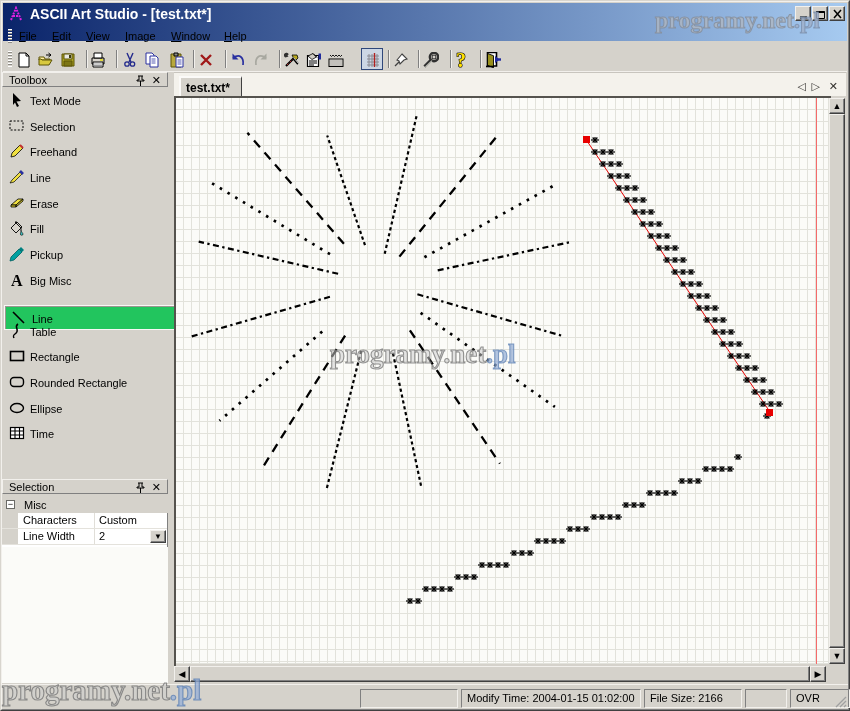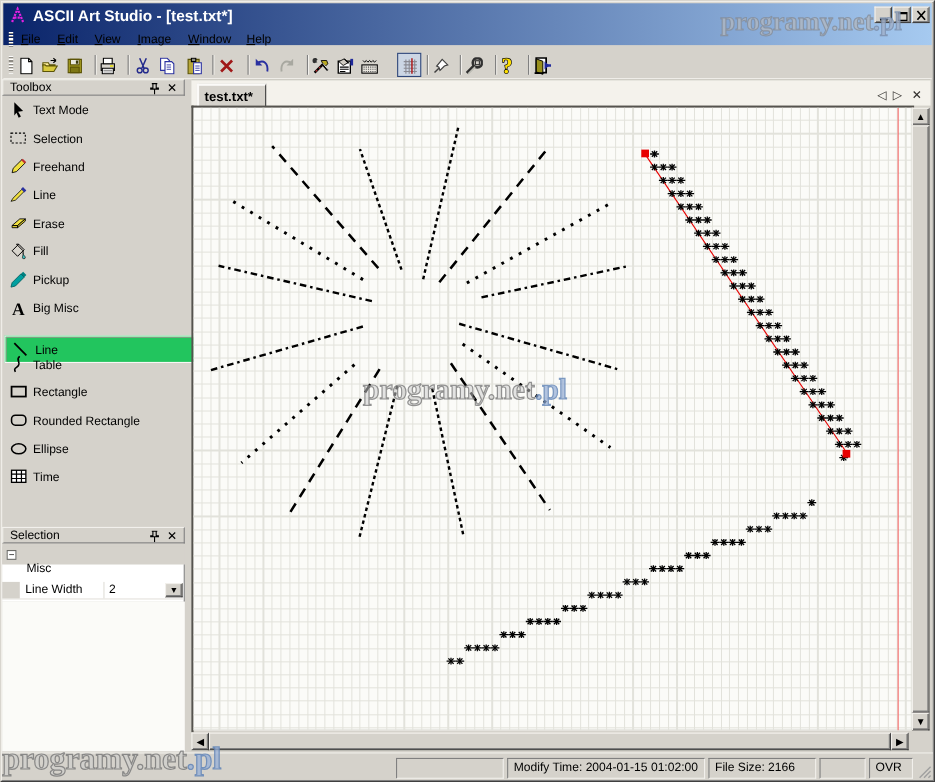--- a/index.html
+++ b/index.html
@@ -373,23 +373,29 @@
   </div>
 <div class="dockhead" style="top:479px">
     <span class="cap">Selection</span>
     <span class="pin"><svg width="9" height="11" viewBox="0 0 9 11">
         <path d="M2 1h5M3 1v4h-2l0 1h7l0-1h-2V1M4.5 6v5" stroke="#000" stroke-width="1" fill="none"></path>
       </svg></span>
     <span class="x">✕</span>
   </div>
 <div style="position:absolute;left:2px;top:497px;width:166px;height:16px;background:#d5d2cb;z-index:3;">
   <span style="position:absolute;left:4px;top:3px;width:9px;height:9px;border:1px solid #6a6a66;background:#fff;font-size:9px;line-height:7px;text-align:center;">−</span>
-  <span style="position:absolute;left:22px;top:2px;margin-top:12px;">Misc</span>
+  <span style="position:absolute;left:22px;top:2px;">Misc</span>
 </div>
 <div class="pgrid">
+  <div class="pgrow" style="top:0">
+      <div class="gutter"></div>
+      <div class="pgdiv"></div>
+      <span class="pname">Characters</span>
+      <span class="pval">Custom</span>
+    </div>
   <div class="pgrow" style="top:16px">
       <div class="gutter"></div>
       <div class="pgdiv"></div>
       <span class="pname">Line Width</span>
       <span class="pval">2</span>
     <span style="position:absolute;right:1px;top:1px;width:16px;height:13px;background:#d5d2cb;border-top:1px solid #f2f0ec;border-left:1px solid #f2f0ec;border-right:1px solid #404040;border-bottom:1px solid #404040;box-shadow:inset -1px -1px 0 #808080;font-size:8px;text-align:center;line-height:12px;">▼</span>
   </div>
 </div>
 <div class="whitefill"></div>
 
@@ -563,21 +569,21 @@
 
 <div class="status">
   <div class="spanel" style="left:358px;width:98px;"></div>
   <div class="spanel" style="left:459px;width:180px;">
       <span>Modify Time: 2004-01-15 01:02:00</span>
     </div>
   <div class="spanel" style="left:642px;width:98px;">
       <span>File Size: 2166</span>
     </div>
   <div class="spanel" style="left:743px;width:42px;"></div>
-  <div class="spanel" style="left:788px;width:40px;">
+  <div class="spanel" style="left:788px;width:60px;">
       <span>OVR</span>
     </div>
   <svg style="position:absolute;right:1px;bottom:1px" width="13" height="13">
       <path d="M12 2L2 12M12 6L6 12M12 10l-2 2" stroke="#a0a0a0" stroke-width="1.3"></path>
     </svg>
 </div>
 
 <div class="wm" style="left:655px;top:7px;font-size:24px;color:rgba(175,182,192,0.8);-webkit-text-stroke:1px rgba(130,138,150,0.75);">programy.net<span class="pl" style="color:rgba(160,175,200,0.8);-webkit-text-stroke:1px rgba(120,140,170,0.75)">.pl</span></div>
 <div class="wm" style="left:2px;top:674px;font-size:29px;">programy.net<span class="pl">.pl</span></div>
 

